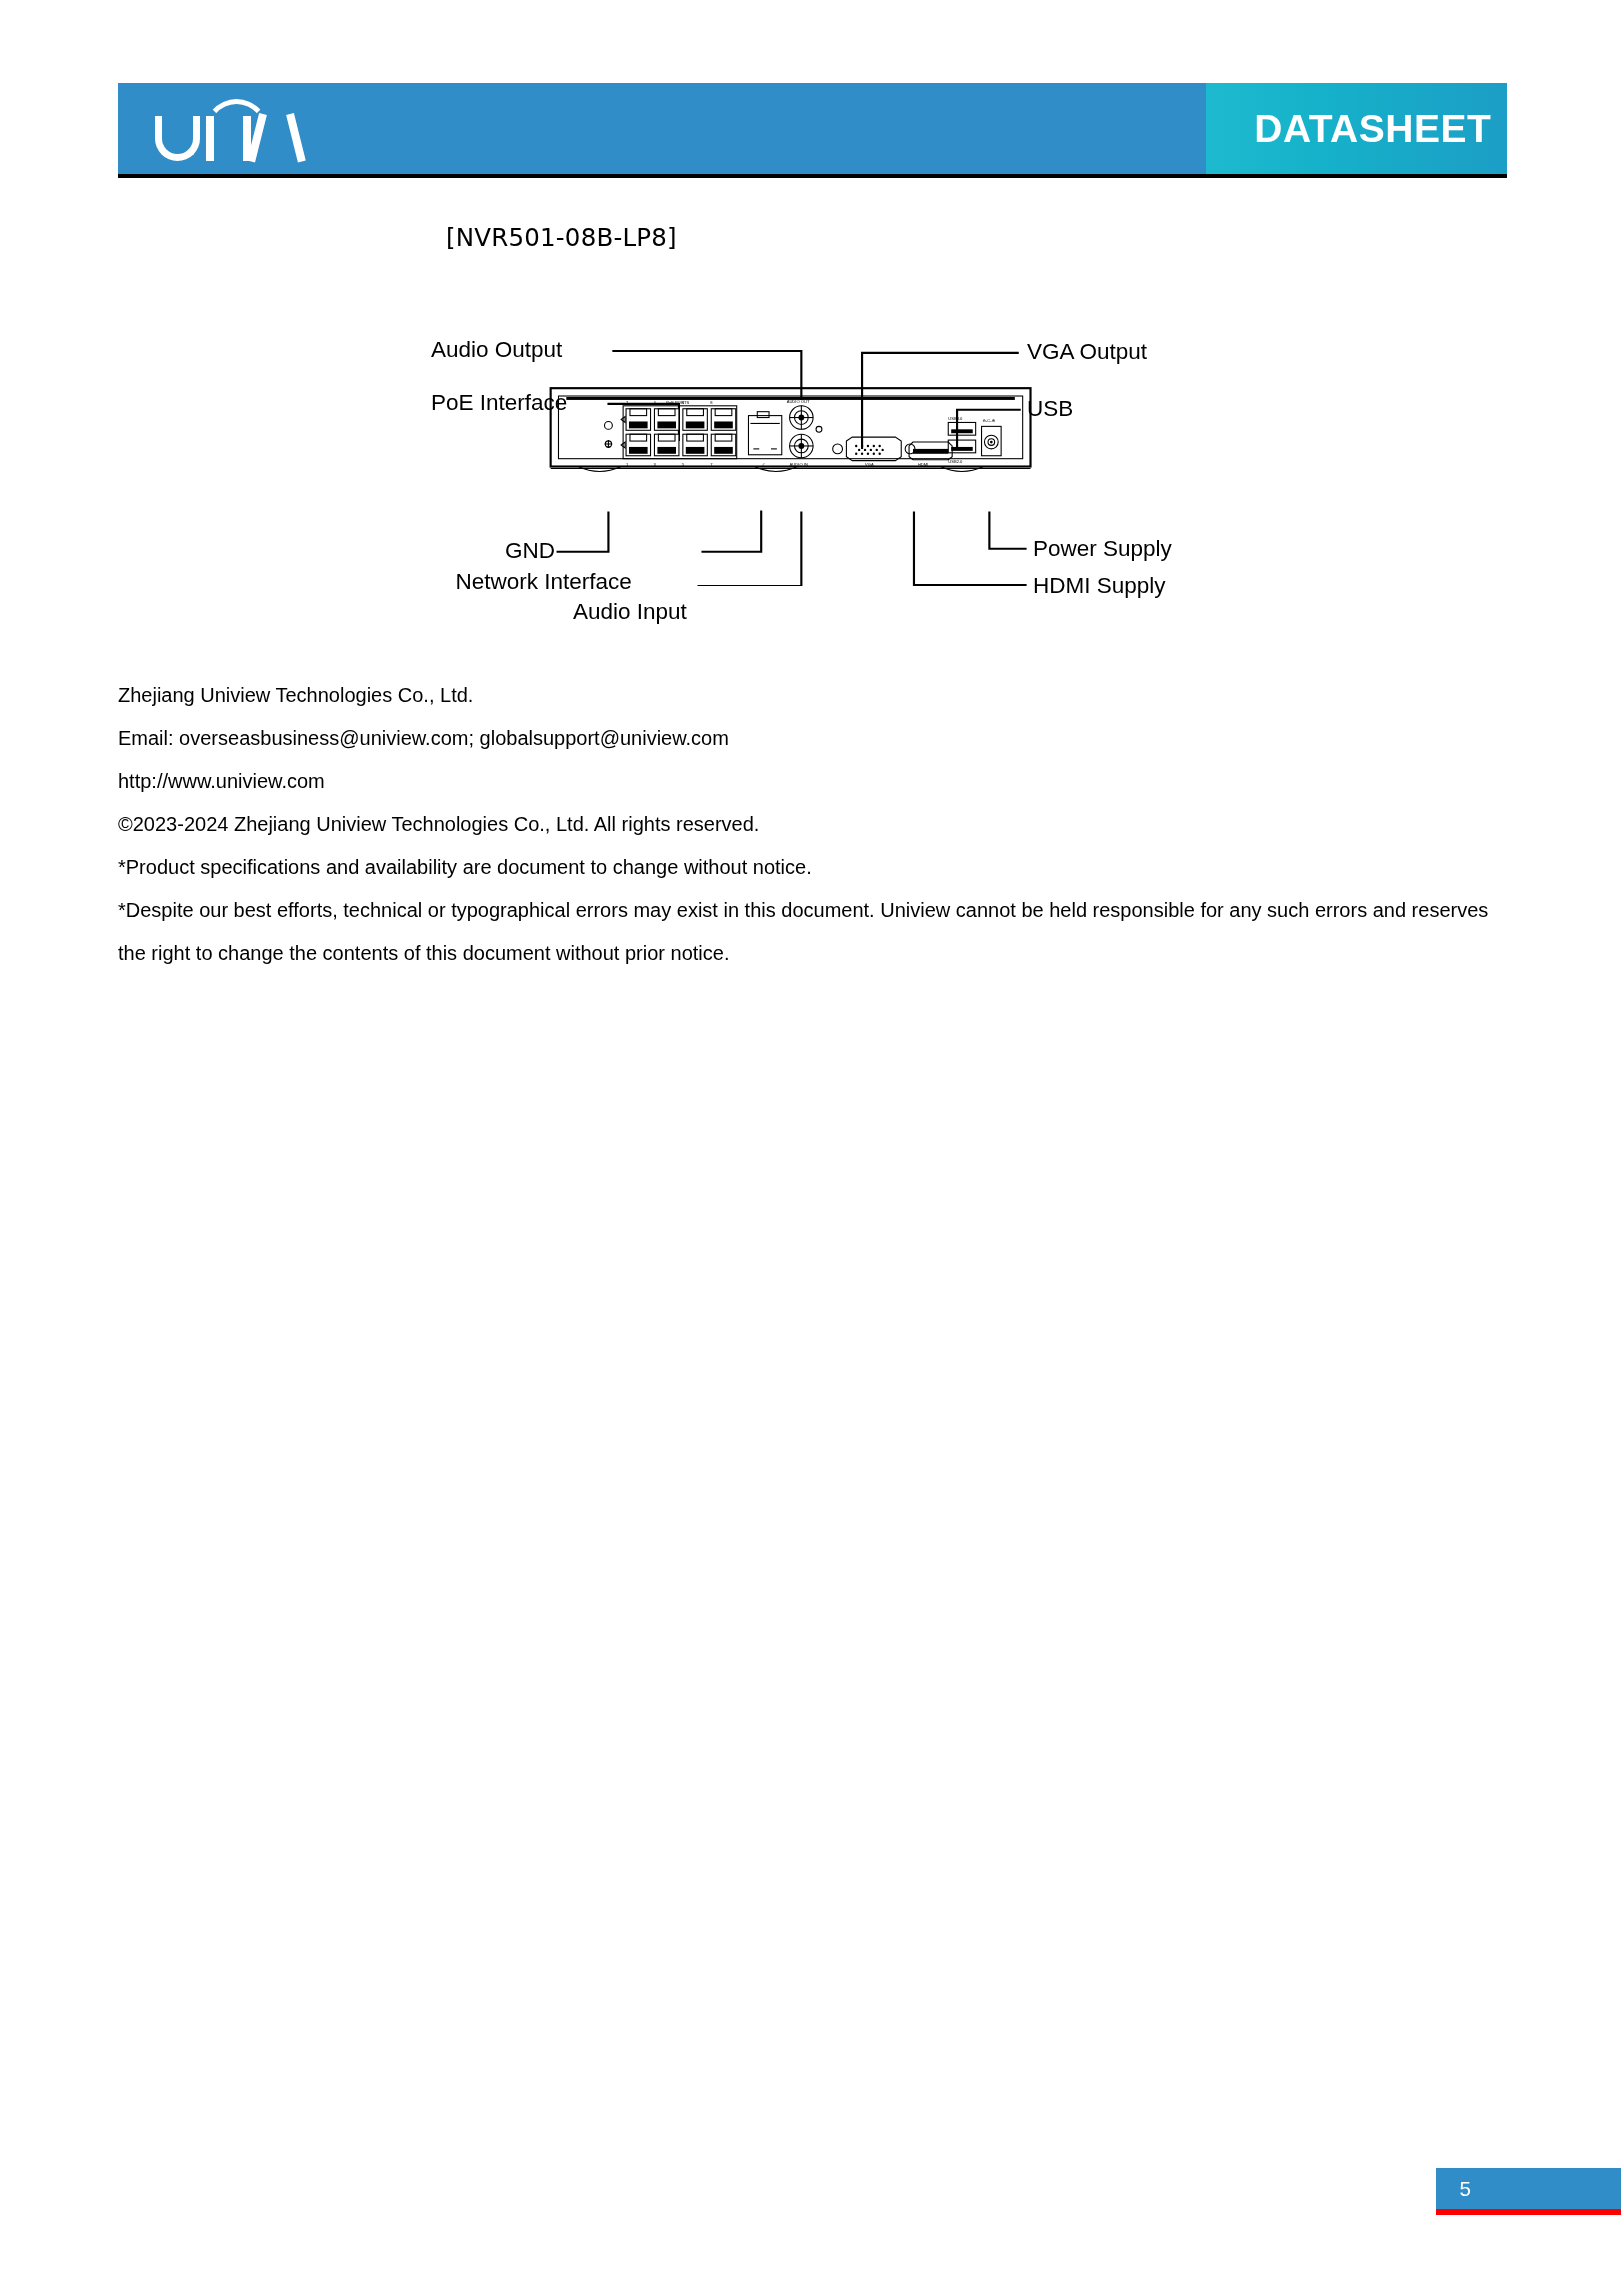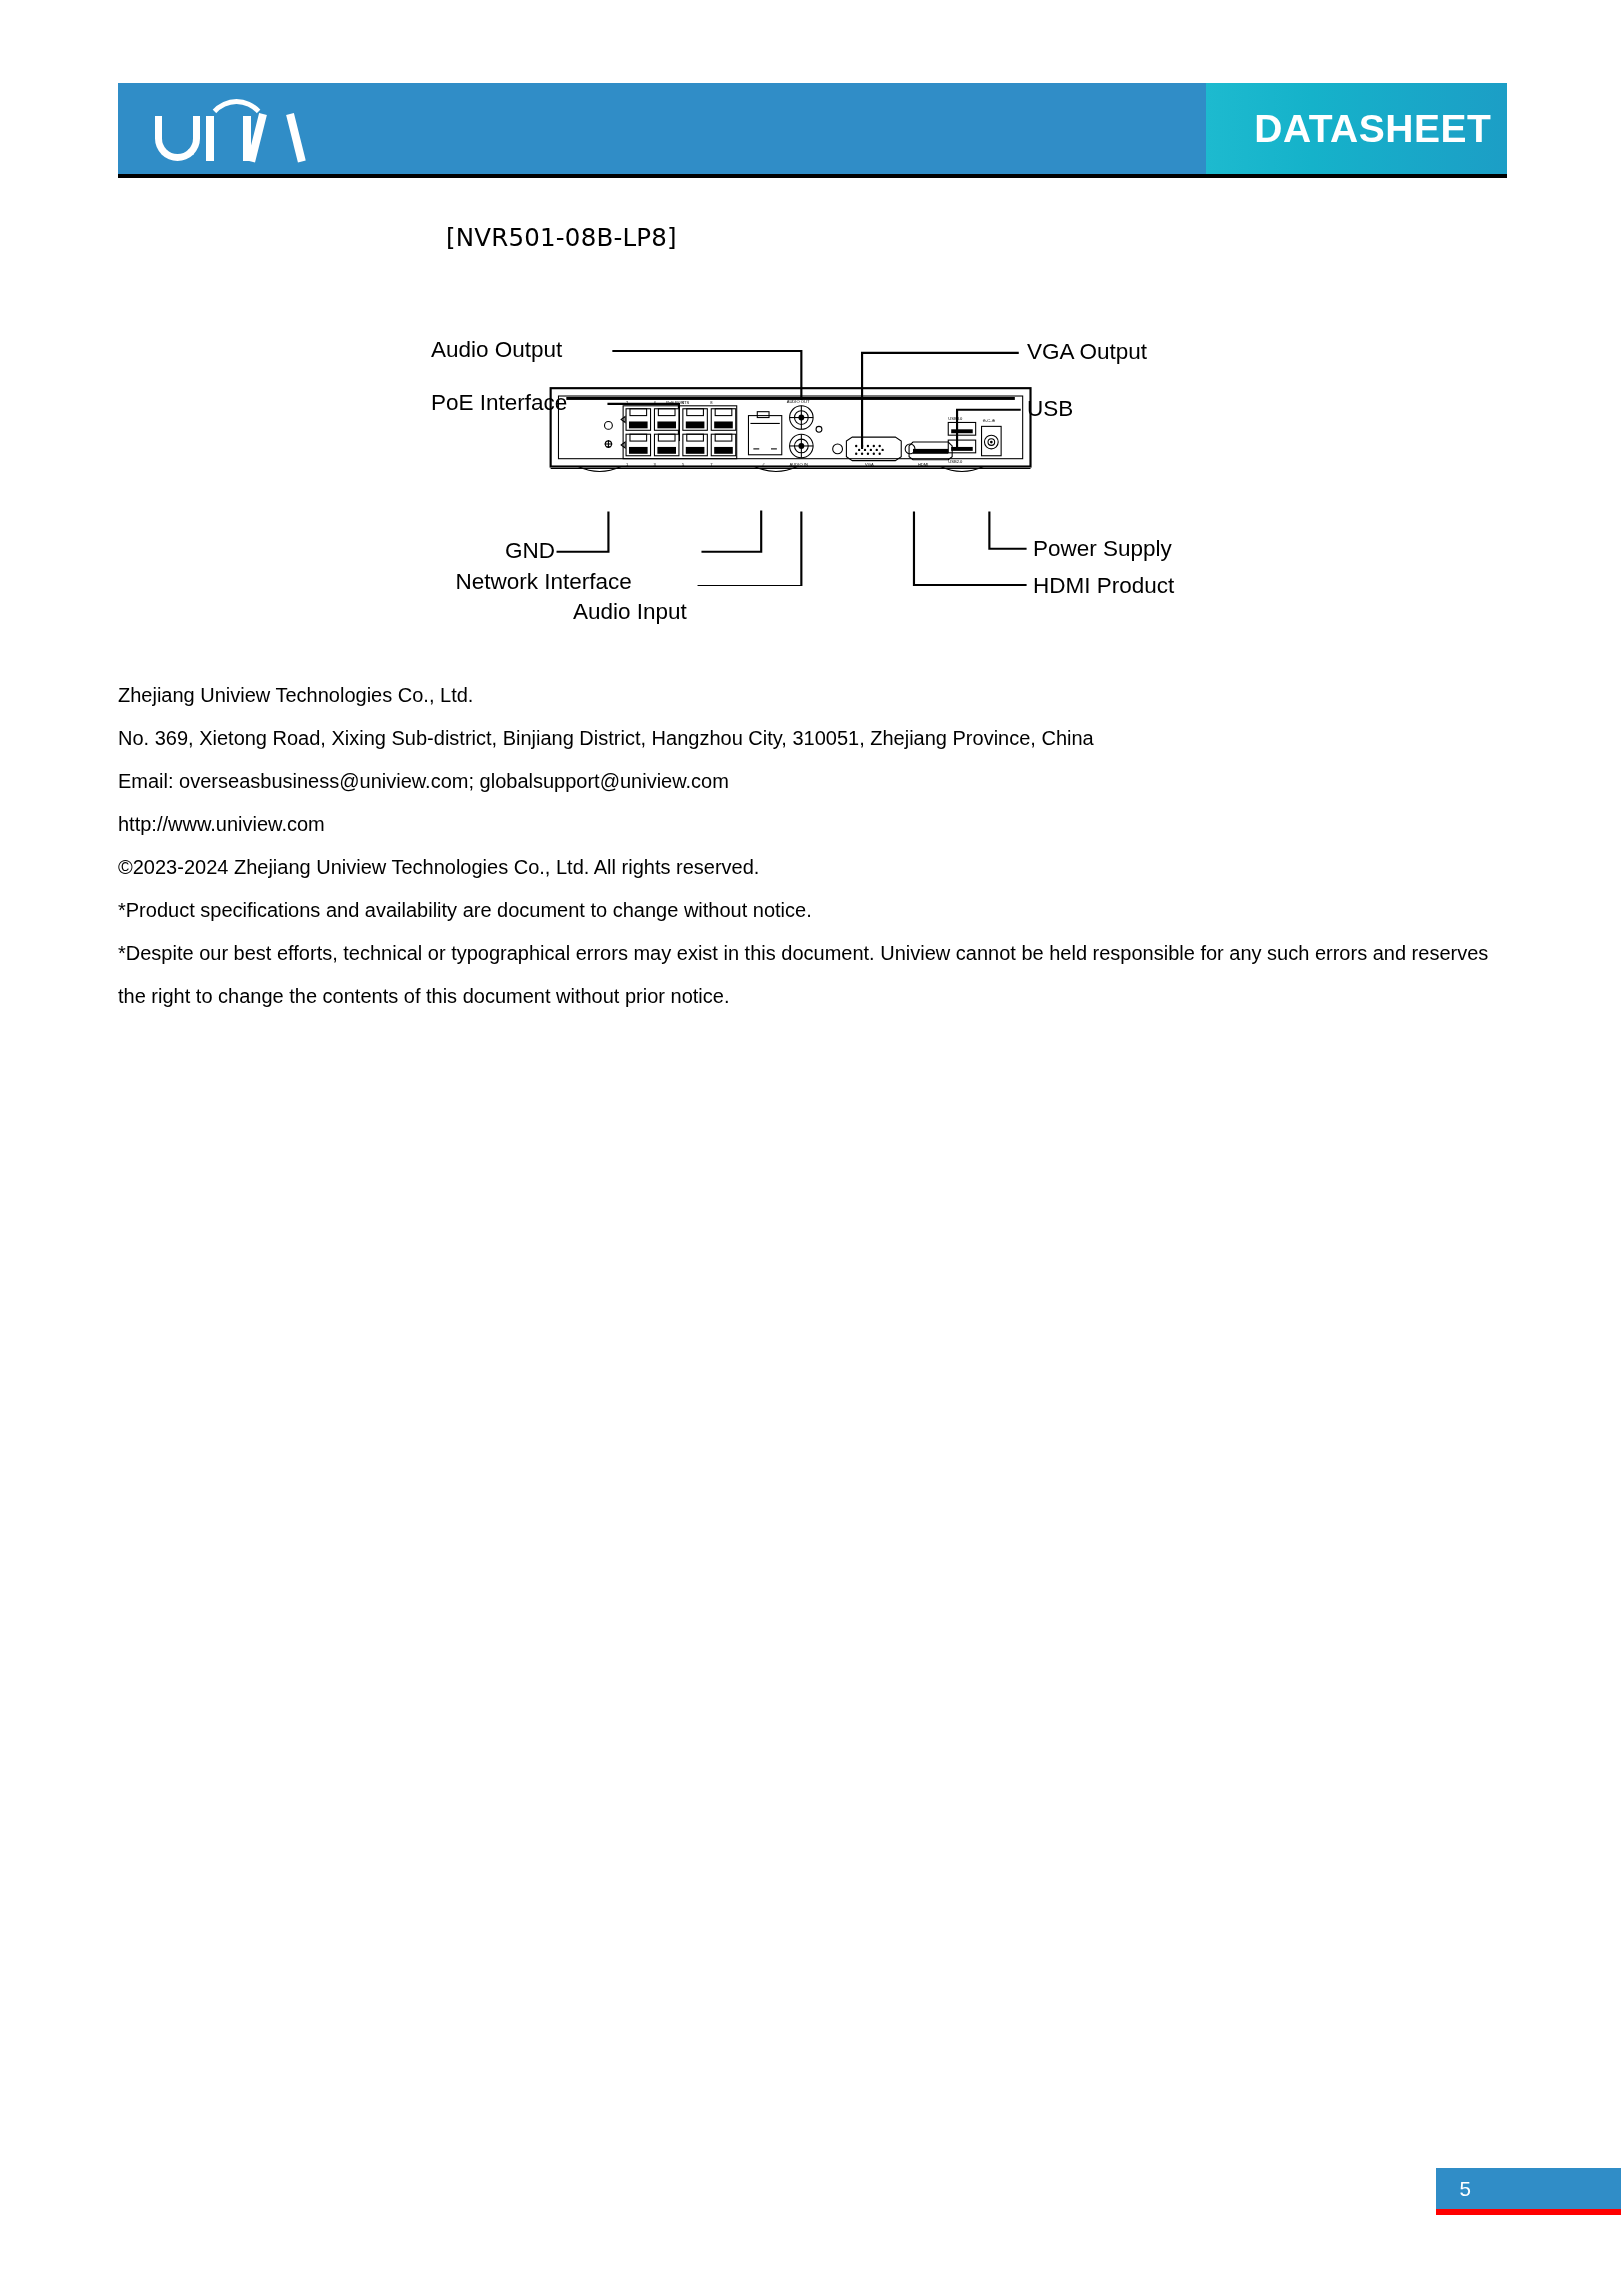--- a/index.html
+++ b/index.html
@@ -391,26 +391,25 @@
 
   
   <div class="cal-label" style="left:0px; top:35px;">Audio Output</div>
   <div class="cal-label" style="left:0px; top:88px;">PoE Interface</div>
   <div class="cal-label" style="left:596px; top:37px;">VGA Output</div>
   <div class="cal-label" style="left:596px; top:94px;text-align:center;">USB</div>
   <div class="cal-label" style="left:74px; top:236px;">GND</div>
   <div class="cal-label" style="left: 24.5px; top: 267px;">Network Interface</div>
   <div class="cal-label" style="left: 142px; top: 297px;">Audio Input</div>
   <div class="cal-label" style="left:602px; top:234px;">Power Supply</div>
-  <div class="cal-label" style="left:602px; top:271px;">HDMI Product</div>
+  <div class="cal-label" style="left:602px; top:271px;">HDMI Supply</div>
 </div>
 
 <div id="footer-text">
   <div class="ftline bold">Zhejiang Uniview Technologies Co., Ltd.</div>
-  <div class="ftline">No. 369, Xietong Road, Xixing Sub-district, Binjiang District, Hangzhou City, 310051, Zhejiang Province, China</div>
   <div class="ftline">Email: overseasbusiness@uniview.com; globalsupport@uniview.com</div>
   <div class="ftline">http://www.uniview.com</div>
   <div class="ftline">©2023-2024   Zhejiang Uniview Technologies Co., Ltd. All rights reserved.</div>
   <div class="ftline">*Product specifications and availability are document to change without notice.</div>
   <div class="ftline wrap">*Despite our best efforts, technical or typographical errors may exist in this document. Uniview cannot be held responsible for any such errors and reserves the right to change the contents of this document without prior notice.</div>
 </div>
 
 <div id="page-box">
   <div id="page-number">5</div>
 </div>

